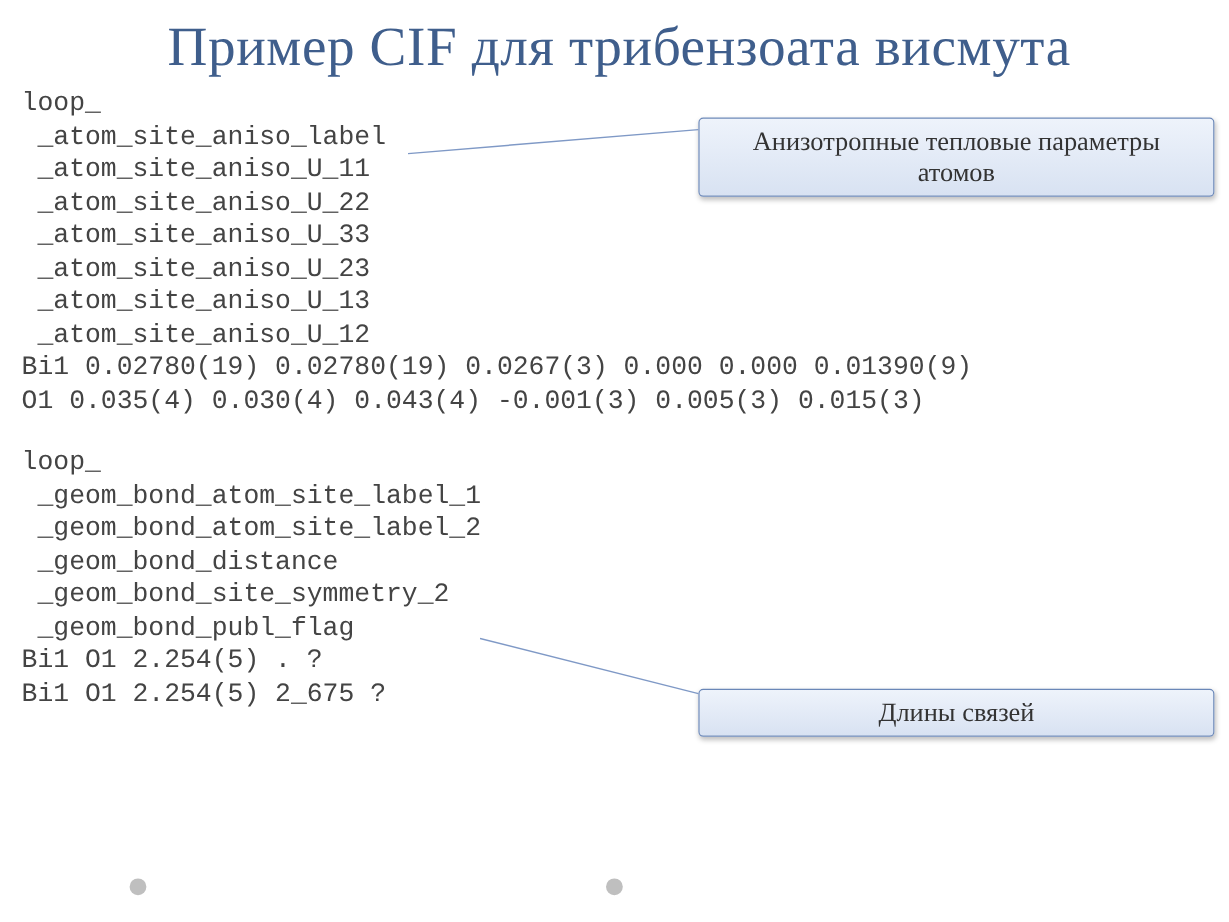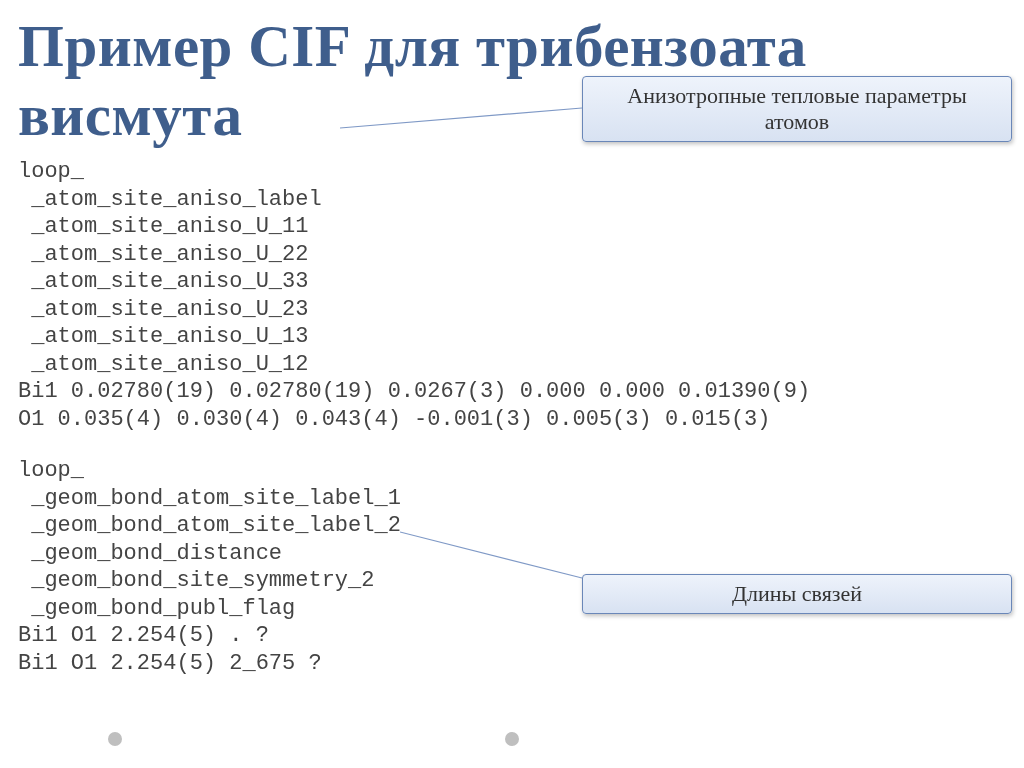--- a/index.html
+++ b/index.html
@@ -6,25 +6,26 @@
     margin: 0;
     padding: 0;
     width: 1024px;
     height: 768px;
     background: #ffffff;
     font-family: "Times New Roman", serif;
     position: relative;
     overflow: hidden;
   }
   .title {
-    font-size: 59px;
+    font-size: 46px;
     color: #3f5e8c;
-    font-weight: bold;
+    font-weight: normal;
     padding: 12px 10px 8px 18px;
     letter-spacing: 0.5px;
+    text-align: center;
   }
   .code-block {
     font-family: "Courier New", monospace;
     font-size: 22px;
     color: #444;
     line-height: 1.25;
     padding-left: 18px;
     white-space: pre;
   }
   .callout {
@@ -32,21 +33,21 @@
     background: linear-gradient(#eef3fb, #d8e2f2);
     border: 1px solid #6a87b8;
     border-radius: 4px;
     box-shadow: 1px 2px 4px rgba(0,0,0,0.25);
     font-family: "Times New Roman", serif;
     font-size: 22px;
     color: #333;
     text-align: center;
     padding: 6px 14px;
   }
-  .callout-1 { top: 76px; left: 582px; width: 400px; }
+  .callout-1 { top: 98px; left: 582px; width: 400px; }
   .callout-2 { top: 574px; left: 582px; width: 400px; }
   svg.connector {
     position: absolute;
     pointer-events: none;
   }
   .dot {
     position: absolute;
     width: 14px;
     height: 14px;
     border-radius: 50%;

